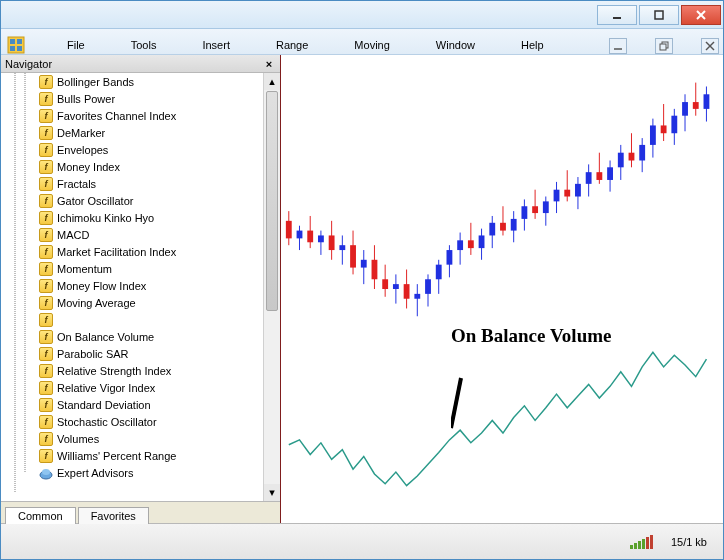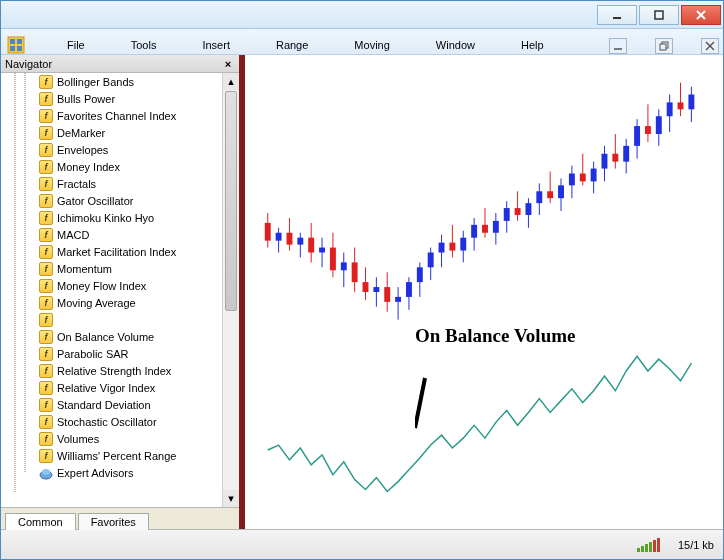--- a/index.html
+++ b/index.html
@@ -13,21 +13,21 @@
 .winbtn svg { width: 12px; height: 12px; }
 
 .menubar { height: 26px; background: linear-gradient(#eef5fc,#e0ecf7); border-bottom: 1px solid #b8d0e6; display: flex; align-items: flex-end; padding: 0 4px; gap: 26px; }
 .appicon { width: 18px; height: 18px; margin: 0 6px 0 2px; }
 .menuitem { padding: 3px 10px; cursor: pointer; }
 .spacer { flex: 1; }
 .mdibtn { width: 18px; height: 16px; margin-left: 2px; border: 1px solid #9fb8d0; background: #e8f1fa; display: flex; align-items: center; justify-content: center; cursor: pointer; }
 
 .workarea { flex: 1; display: flex; min-height: 0; }
 
-.navpanel { width: 244px; background: #f4f4f4; border-right: 6px solid #7f1d1d; display: flex; flex-direction: column; }
+.navpanel { width: 280px; background: #f4f4f4; border-right: 1px solid #7f1d1d; display: flex; flex-direction: column; }
 .navhead { height: 18px; background: linear-gradient(#e8e8e8,#d8d8d8); border-bottom: 1px solid #b8b8b8; display: flex; align-items: center; padding: 0 4px; font-size: 11px; }
 .navclose { margin-left: auto; width: 14px; height: 14px; display: flex; align-items: center; justify-content: center; cursor: pointer; font-weight: bold; }
 .navlist { flex: 1; overflow: hidden; background: #fff; position: relative; display: flex; }
 .treecol { width: 32px; border-right: 1px dotted transparent; }
 .listcol { flex: 1; overflow: hidden; }
 .navitem { height: 17px; display: flex; align-items: center; padding-left: 6px; cursor: pointer; white-space: nowrap; }
 .ficon { width: 14px; height: 14px; background: linear-gradient(#ffe680,#f5c942); border: 1px solid #c89a1a; border-radius: 2px; margin-right: 4px; display: flex; align-items: center; justify-content: center; font-size: 9px; font-style: italic; font-weight: bold; color: #5a4200; flex-shrink: 0; }
 .eaitem { height: 17px; display: flex; align-items: center; padding-left: 6px; cursor: pointer; text-align: right; }
 .eaitem .eicon { width: 14px; height: 14px; margin-right: 4px; }
 
@@ -38,21 +38,21 @@
 .vscroll .arrow.down { bottom: 0; }
 
 .navtabs { height: 22px; background: #ece9d8; border-top: 1px solid #b8b8b8; display: flex; align-items: flex-end; padding-left: 4px; }
 .navtab { padding: 2px 12px; border: 1px solid #a8a8a8; border-bottom: none; background: #f8f8f8; margin-right: 2px; font-size: 11px; cursor: pointer; position: relative; top: 1px; }
 .navtab.active { background: #fff; }
 
 .chartarea { flex: 1; background: #fff; position: relative; }
 .annotation { position: absolute; left: 170px; top: 270px; font-family: Georgia, serif; font-size: 19px; font-weight: bold; color: #000; line-height: 1.2; pointer-events: none; }
 .annot-line { position: absolute; left: 170px; top: 318px; width: 60px; height: 60px; }
 
-.statusbar { height: 30px; background: linear-gradient(#f4f4f4,#e4e4e4); border-top: 1px solid #b8b8b8; display: flex; align-items: center; justify-content: flex-end; padding: 0 9px; font-size: 11px; gap: 8px; }
+.statusbar { height: 36px; background: linear-gradient(#f4f4f4,#e4e4e4); border-top: 1px solid #b8b8b8; display: flex; align-items: center; justify-content: flex-end; padding: 0 16px; font-size: 11px; gap: 8px; }
 .sigbars { display: flex; align-items: flex-end; gap: 1px; margin-right: 10px; }
 .sigbars span { width: 3px; background: #5aa02c; }
 .sigbars span:nth-child(1){height:4px;} .sigbars span:nth-child(2){height:6px;}
 .sigbars span:nth-child(3){height:8px;} .sigbars span:nth-child(4){height:10px;}
 .sigbars span:nth-child(5){height:12px;background:#c04030;} .sigbars span:nth-child(6){height:14px;background:#c04030;}
 
 svg.chart { width: 100%; height: 100%; }
 </style>
 </head>
 <body>

